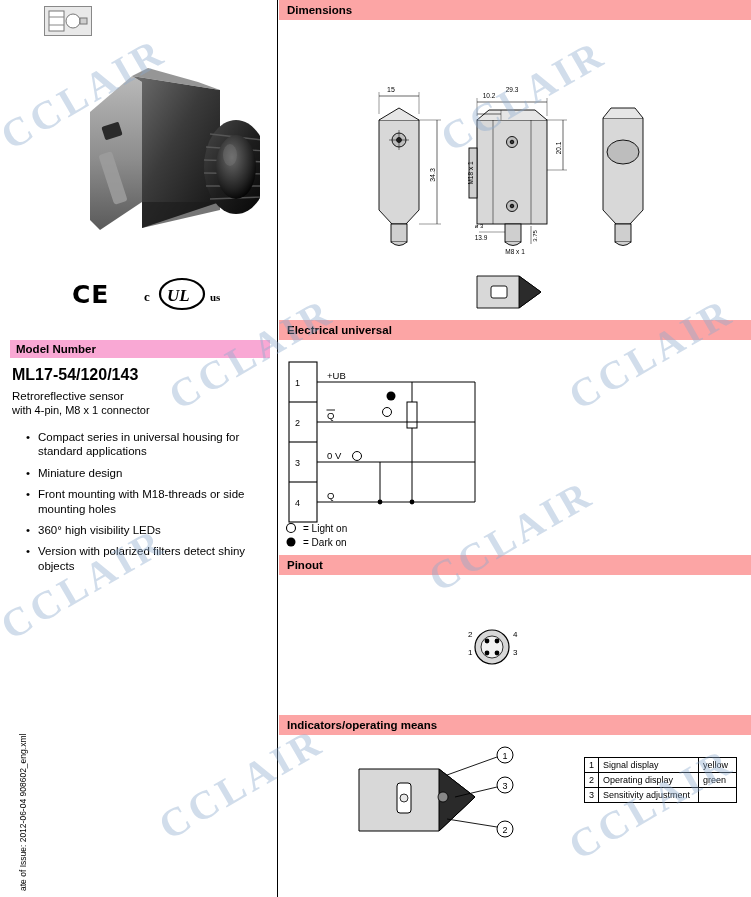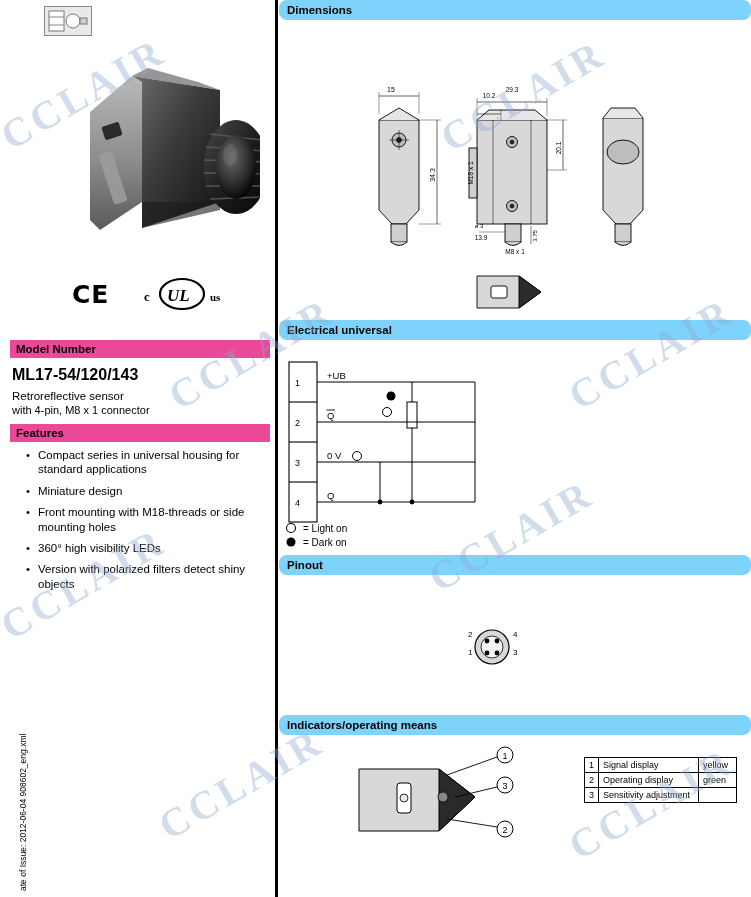--- a/index.html
+++ b/index.html
@@ -15,39 +15,38 @@
     overflow: hidden;
   }
 
   
   .page { position: relative; width: 751px; height: 897px; }
 
   .left-col {
     position: absolute;
     left: 0; top: 0;
     width: 278px; height: 897px;
-    border-right: 3px solid #000000;
+    border-right: 1px solid #000000;
   }
   .right-col {
     position: absolute;
     left: 279px; top: 0;
     width: 472px; height: 897px;
   }
 
   
   .sec-header {
-    background: #7dd3fc;
+    background: #fca5a5;
     font-weight: bold;
     font-size: 11.5px;
     padding: 4px 8px 4px 8px;
     color: #000;
-    border-radius: 8px;
   }
   .left-sec-header {
-    background: #ec4899;
+    background: #f9a8d4;
     font-weight: bold;
     font-size: 11.5px;
     padding: 3px 6px;
     margin: 0 8px 0 10px;
   }
 
   
   .thumb {
     position: absolute;
     left: 44px; top: 6px;
@@ -244,21 +243,20 @@
     </div>
 
     <div class="model-block">
       <div class="left-sec-header">Model Number</div>
       <div class="model-number">ML17-54/120/143</div>
       <div class="model-desc">Retroreflective sensor</div>
       <div class="model-desc2">with 4-pin, M8 x 1 connector</div>
     </div>
 
     <div class="features-block">
-      <div class="left-sec-header">Features</div>
       <ul class="features">
         <li>Compact series in universal housing for standard applications</li>
         <li>Miniature design</li>
         <li>Front mounting with M18-threads or side mounting holes</li>
         <li>360° high visibility LEDs</li>
         <li>Version with polarized filters detect shiny objects</li>
       </ul>
     </div>
 
     <div class="side-note">ate of Issue: 2012-06-04  908602_eng.xml</div>

